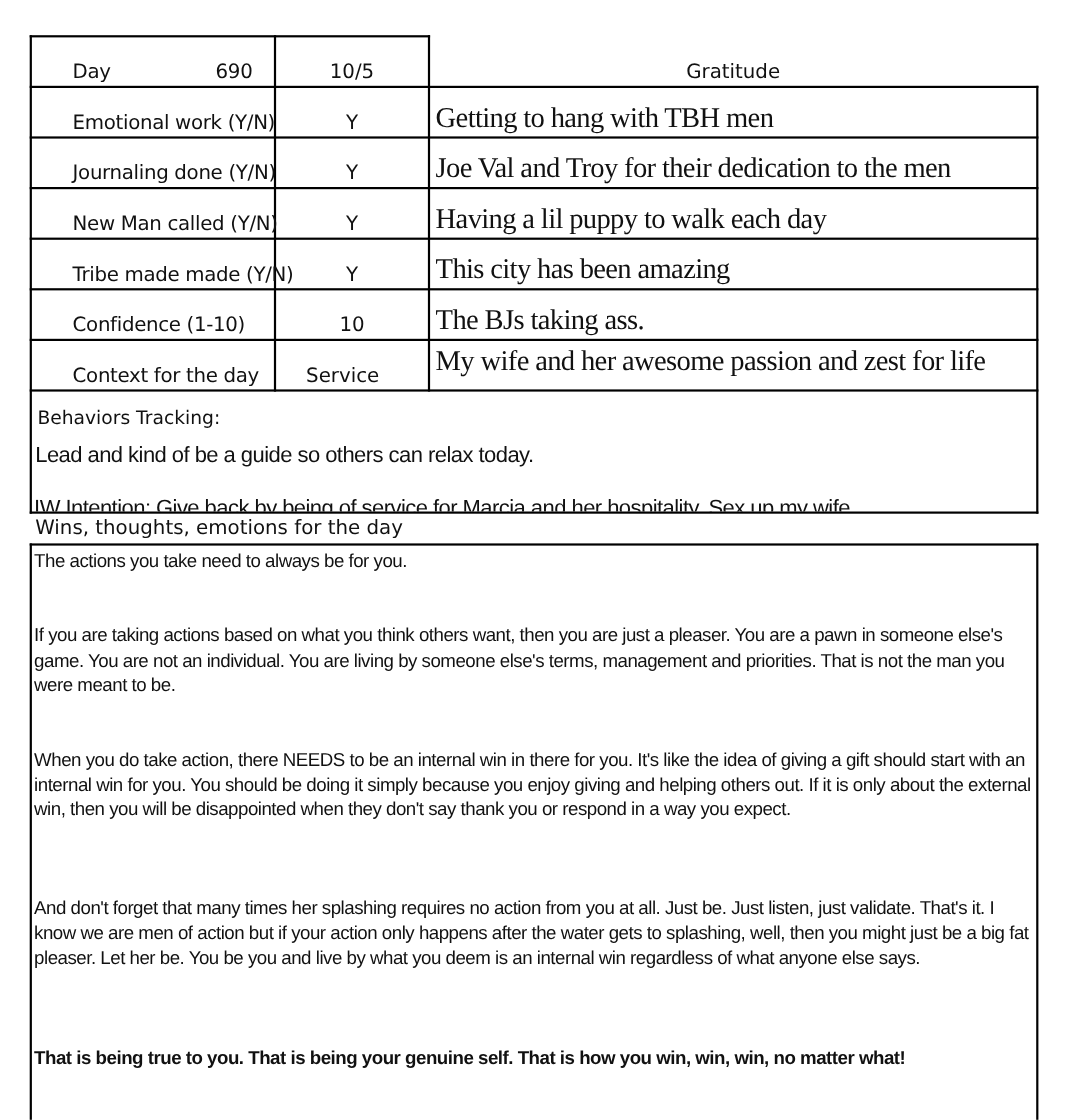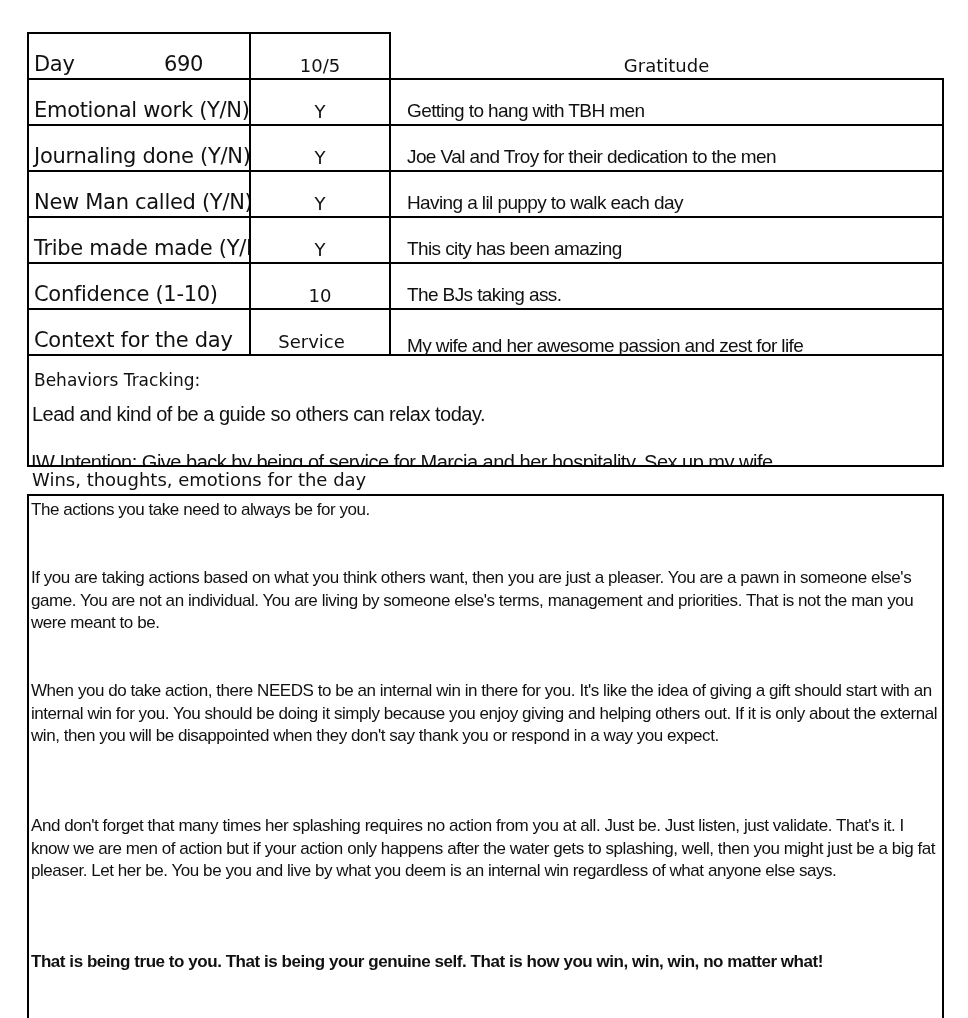--- a/index.html
+++ b/index.html
@@ -3,23 +3,23 @@
 <meta charset="utf-8">
 <style>
   html, body { margin:0; padding:0; background:#ffffff; }
   body { width:968px; height:1018px; position:relative; overflow:hidden; color:#111; }
   .abs { position:absolute; box-sizing:border-box; }
   .hl { position:absolute; background:#000; height:2px; }
   .vl { position:absolute; background:#000; width:2px; }
   .cal { font-family:"DejaVu Sans", sans-serif; }
   .narrow { font-family:"Liberation Sans", sans-serif; }
   .cell { position:absolute; display:flex; align-items:flex-end; padding-bottom:2px; box-sizing:border-box; white-space:nowrap; overflow:hidden; }
-  .lbl { font-size:21px; letter-spacing:-0.3px; padding-left:5px; }
+  .lbl { font-size:18px; letter-spacing:-0.3px; padding-left:5px;margin-left:32px; }
   .val { font-size:18px; justify-content:center; }
-  .grat { font-size:19px; padding-left:16px; transform-origin:left bottom; letter-spacing:-0.6px; }
+  .grat { font-size:26px; padding-left:5px; transform-origin:left bottom; letter-spacing:-0.6px;font-family:Liberation Serif, serif; }
   .gh { font-size:18px; justify-content:center; }
   .beh-title { font-size:17px; }
   .beh-text { font-size:20px; letter-spacing:-0.5px; }
   .wins-title { font-size:18px; }
   .para { position:absolute; left:31px; width:912px; font-size:17px; line-height:22.6px; letter-spacing:-0.45px; }
 </style>
 </head>
 <body>
 
 <div>
@@ -61,21 +61,21 @@
   <div class="cell cal lbl" style="left:29px; top:218px; width:220px; height:44px;">Tribe made made (Y/N)</div>
   <div class="cell cal val" style="left:251px; top:218px; width:138px; height:44px;">Y</div>
   <div class="cell narrow grat" style="left:391px; top:218px; width:551px; height:44px;">This city has been amazing</div>
 
   <div class="cell cal lbl" style="left:29px; top:264px; width:220px; height:44px;">Confidence (1-10)</div>
   <div class="cell cal val" style="left:251px; top:264px; width:138px; height:44px;">10</div>
   <div class="cell narrow grat" style="left:391px; top:264px; width:551px; height:44px;">The BJs taking ass.</div>
 
   <div class="cell cal lbl" style="left:29px; top:310px; width:220px; height:44px;">Context for the day</div>
   <div class="cell cal val" style="left:251px; top:310px; width:121px; height:44px;">Service</div>
-  <div class="cell narrow grat" style="left:391px; top:324px; width:551px; height:35px;">My wife and her awesome passion and zest for life</div>
+  <div class="cell narrow grat" style="left:391px; top:310px; width:551px; height:35px;">My wife and her awesome passion and zest for life</div>
 </div>
 
 <div>
   <div class="abs cal beh-title" style="left:34px; top:370px; white-space:nowrap;">Behaviors Tracking:</div>
   <div class="abs narrow beh-text" style="left:32px; top:403px; white-space:nowrap;">Lead and kind of be a guide so others can relax today.</div>
   <div class="abs" style="left:29px; top:449px; width:913px; height:16px; overflow:hidden;padding-left:40px;">
     <div class="narrow beh-text" style="position:absolute; left:2px; top:2px; white-space:nowrap; text-decoration:underline;">IW Intention:  Give back by being of service for Marcia and her hospitality.  Sex up my wife</div>
   </div>
 </div>
 

